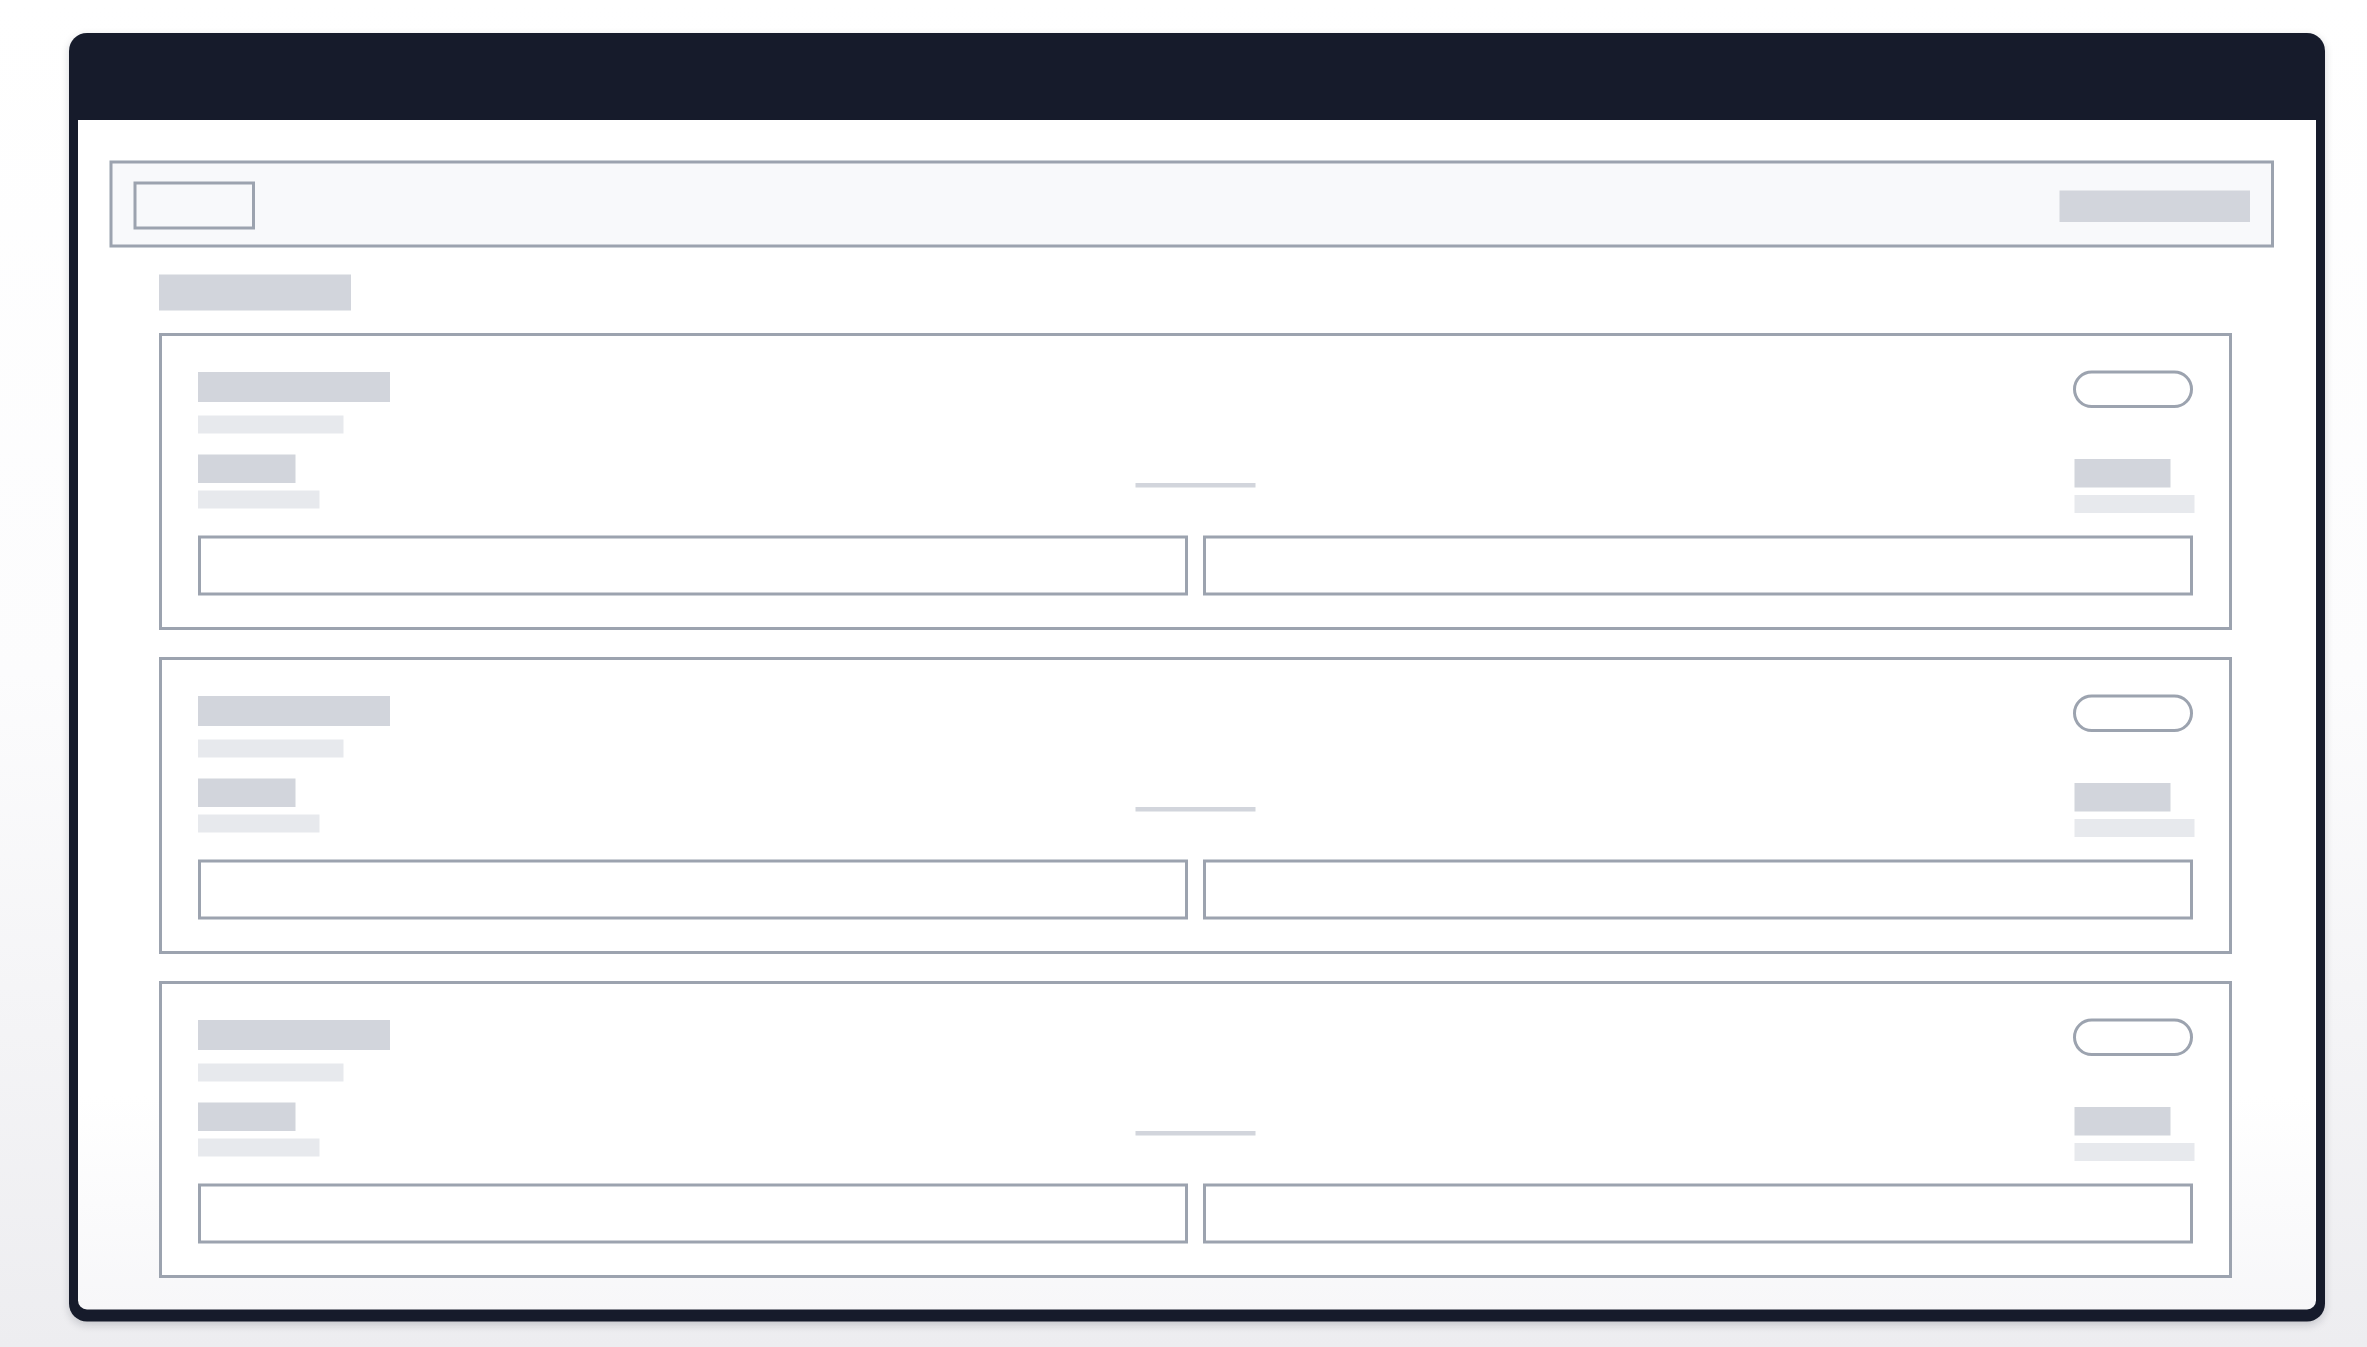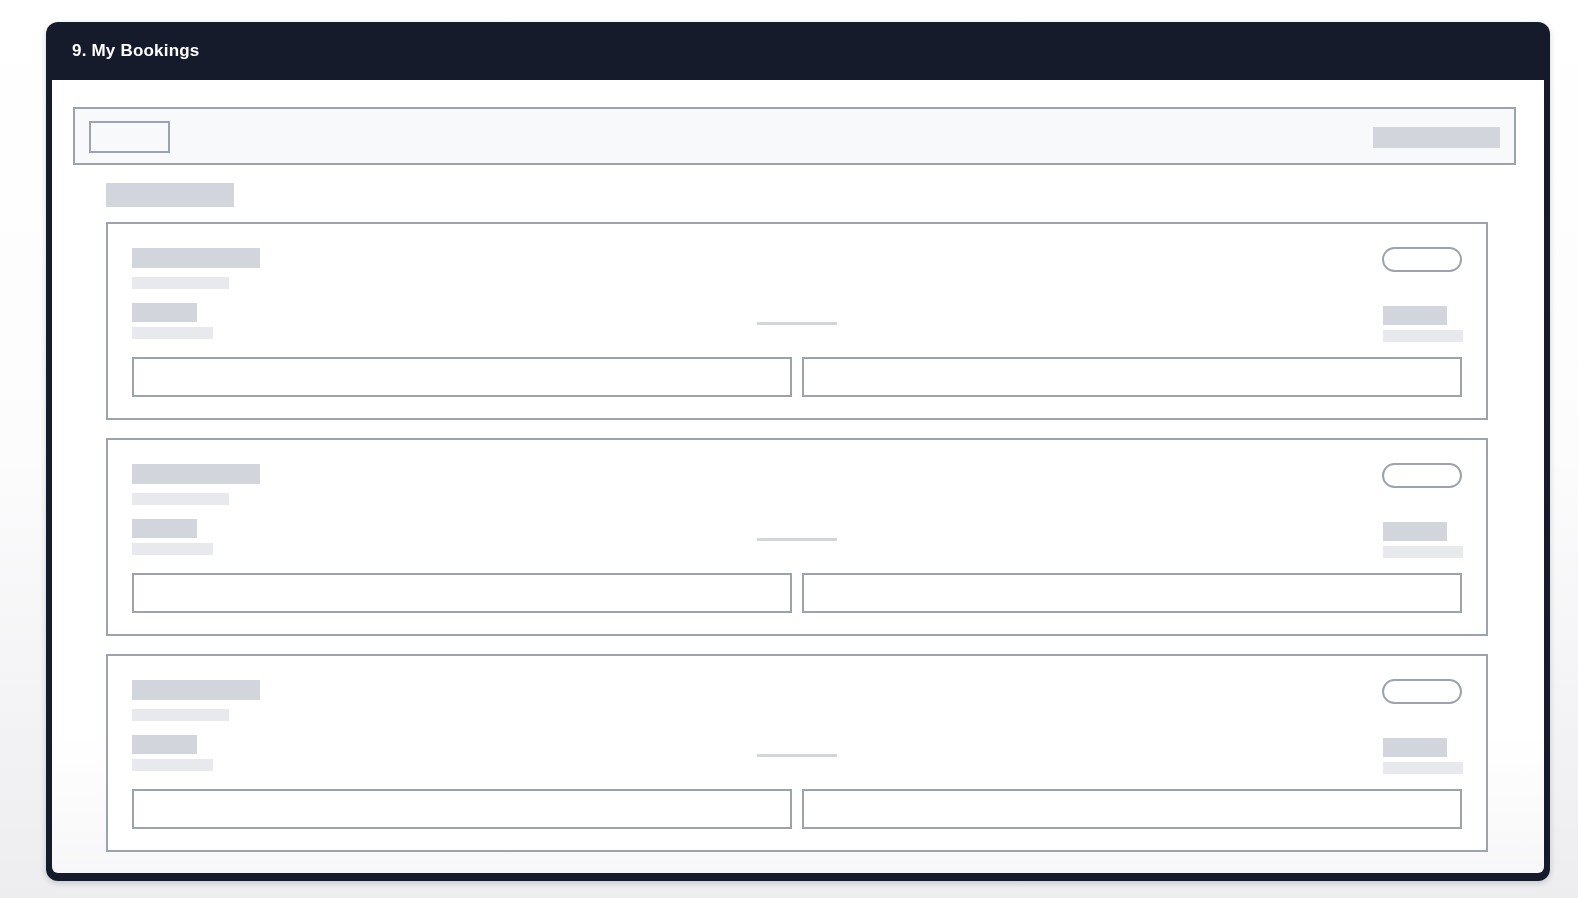--- a/index.html
+++ b/index.html
@@ -90,23 +90,20 @@
   }
   .action-btn{
     flex:1;height:40px;border:2px solid var(--border);background:#ffffff;
     cursor:pointer;
   }
 </style>
 </head>
 <body>
 
 <div class="window">
-  <div class="window-header">
-    <span class="window-title">9. My Bookings</span>
-  </div>
   <div class="window-content">
 
     <div class="toolbar">
       <div class="toolbar-btn"></div>
       <div class="toolbar-bar"></div>
     </div>
 
     <div class="section-title"></div>
 
     <div class="booking-list" id="booking-list">

